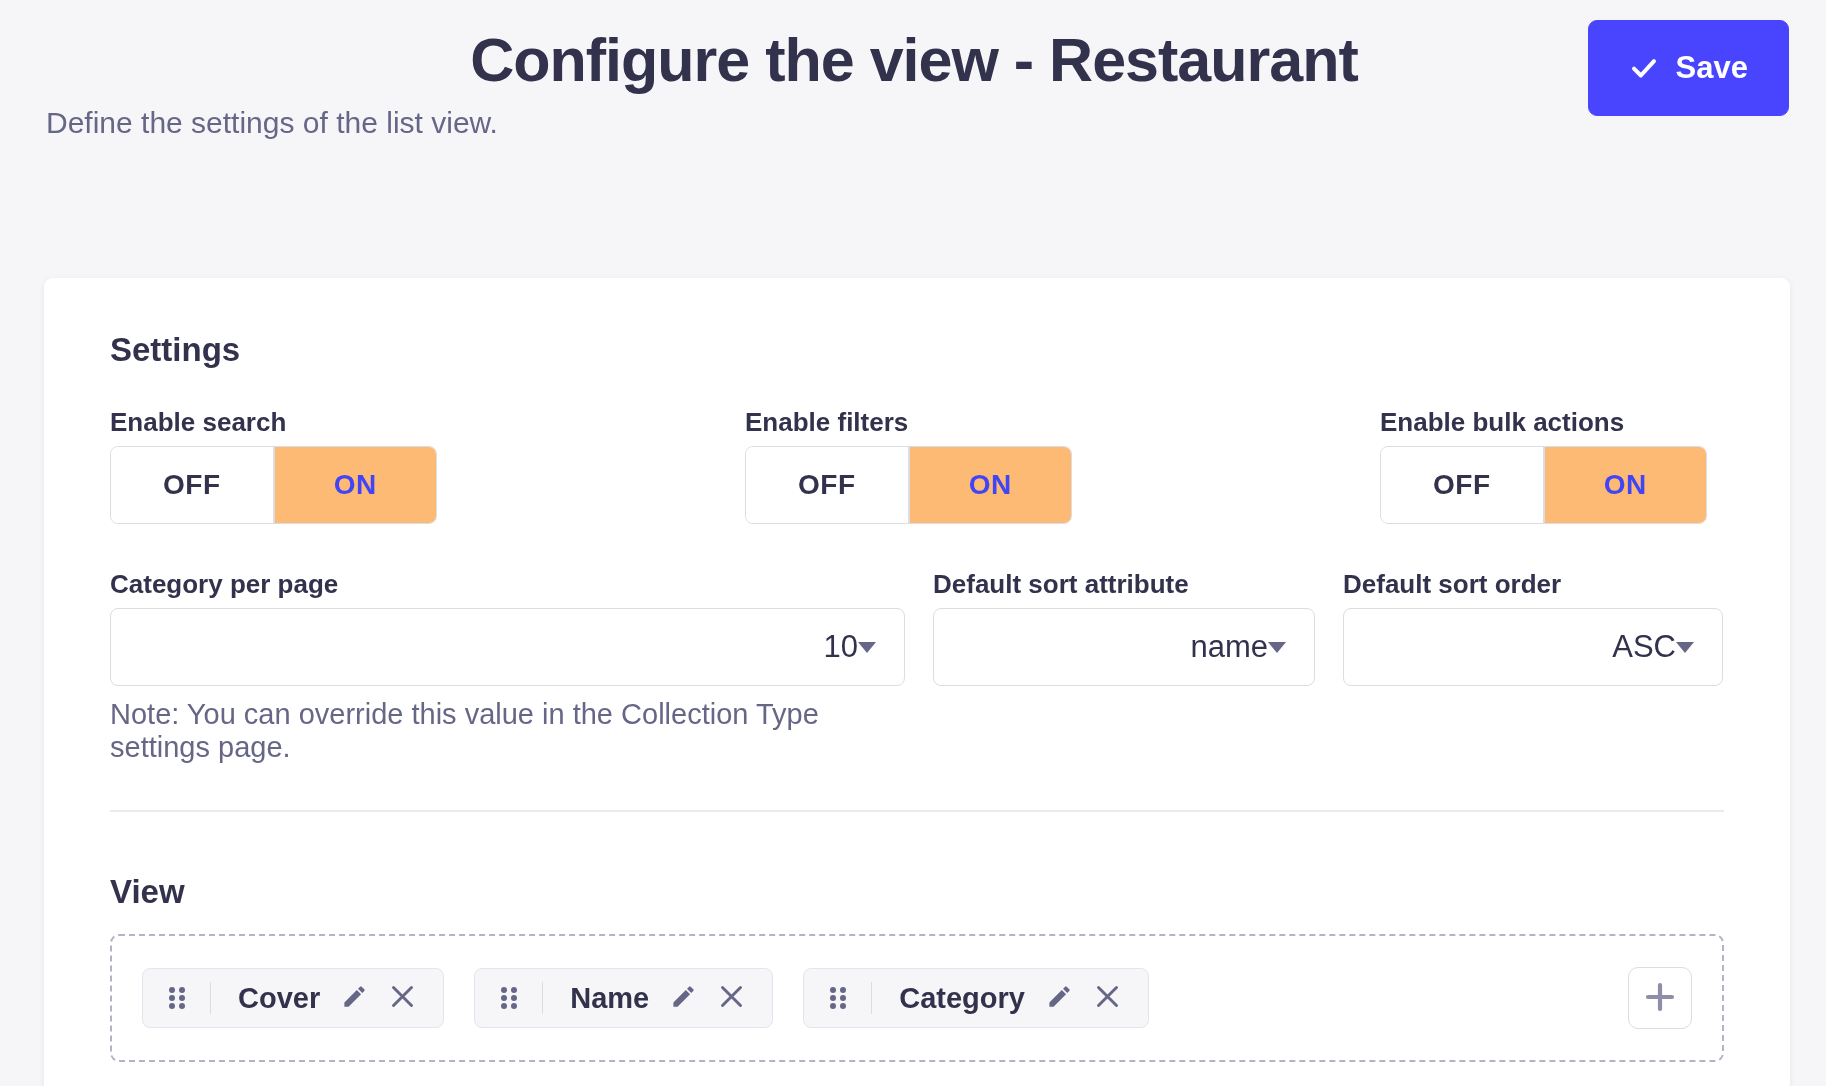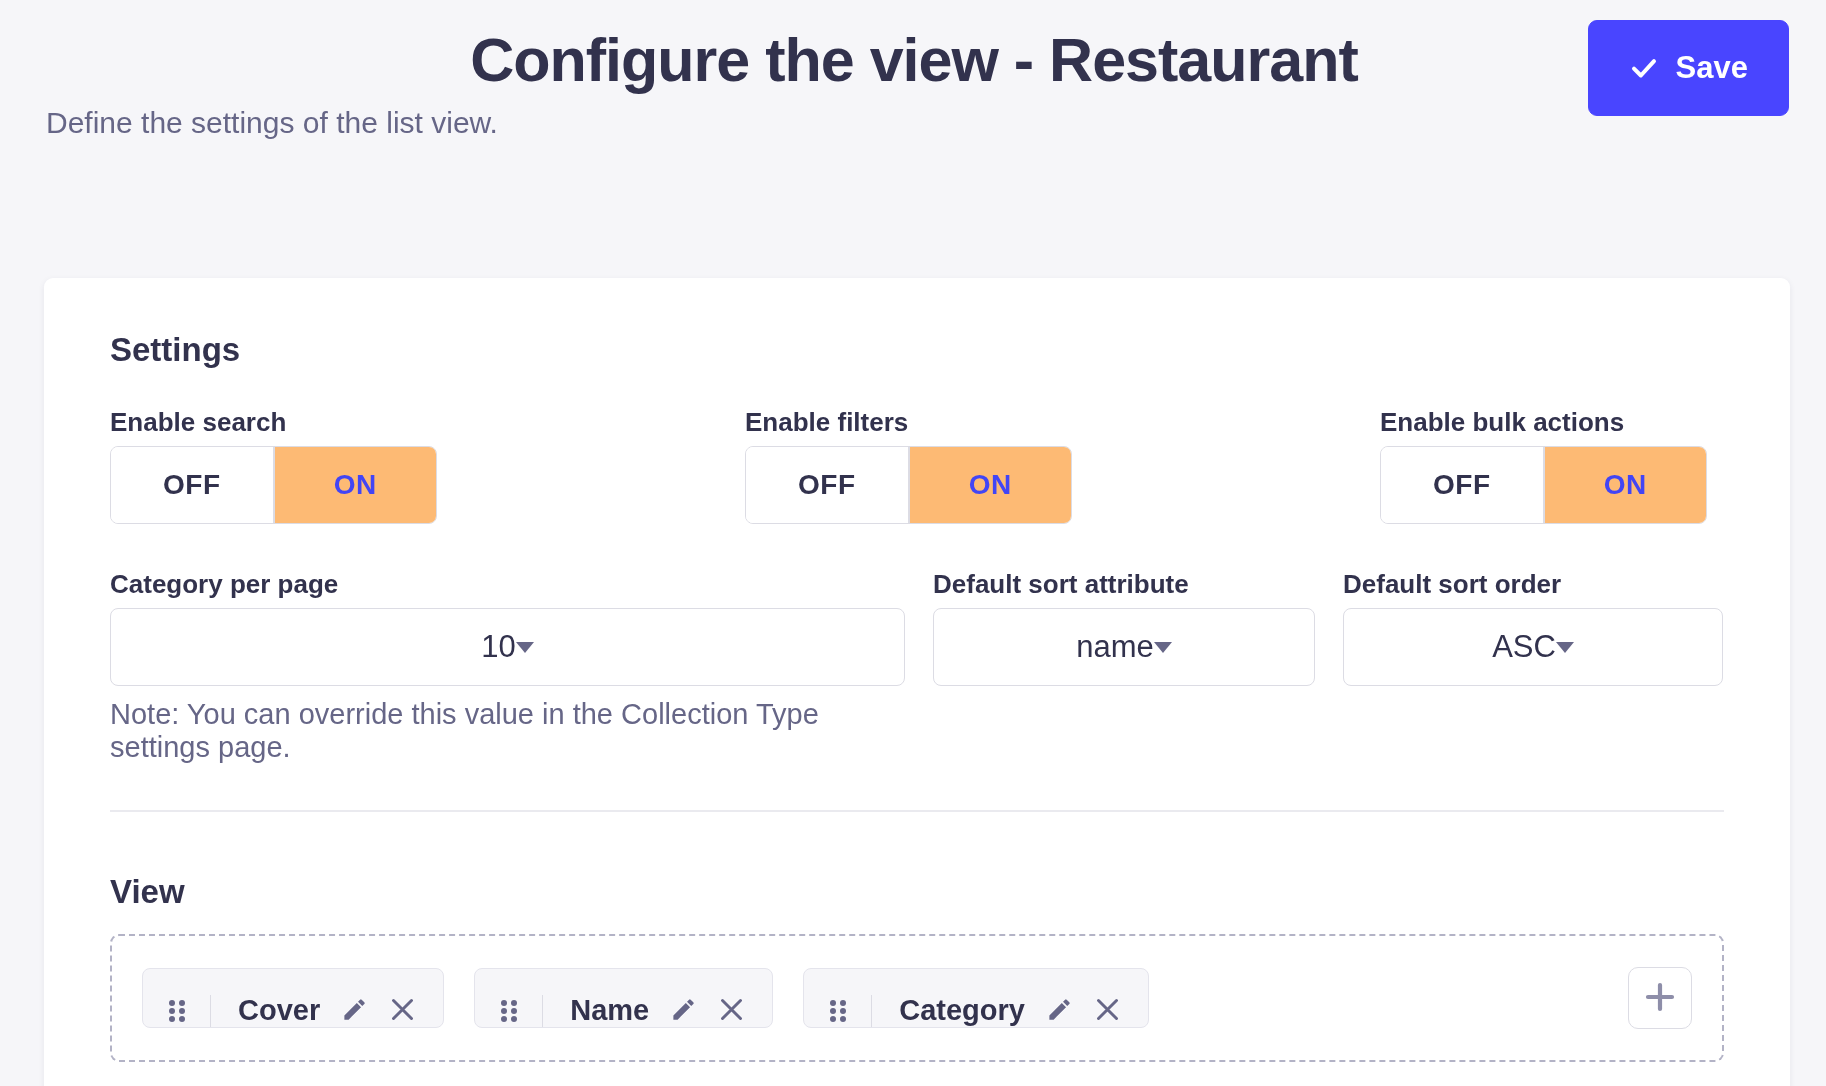--- a/index.html
+++ b/index.html
@@ -59,21 +59,21 @@
   .toggle .seg.selected { background: #fdba74; color: #4245f5; }
 
   
   .fields-row {
     margin-top: 44px; display: grid;
     grid-template-columns: 795px 382px 380px; column-gap: 28px;
   }
   .select {
     height: 78px; border: 1px solid #dcdce4; border-radius: 8px;
     background: #ffffff; padding: 12px 28px;
-    display: flex; align-items: center; justify-content: center;
+    display: flex; align-items: center; justify-content: flex-end;
     cursor: pointer;
   }
   .select-value { font-size: 31px; color: #32324d; }
   .caret {
     width: 0; height: 0;
     border-left: 9px solid transparent; border-right: 9px solid transparent;
     border-top: 11px solid #666687;
   }
   .note { margin-top: 12px; font-size: 29px; color: #666687; }
 
@@ -81,21 +81,21 @@
 
   
   .view-heading { margin-top: 60px; }
   .drop-zone {
     margin-top: 22px;
     border: 2px dashed #b3b3c6; border-radius: 9px;
     padding: 31px 30px;
     display: flex; align-items: center; gap: 30px;
   }
   .chip {
-    height: 60px; display: flex; align-items: flex-end;
+    height: 60px; display: flex; align-items: center;
     background: #f6f6f9; border: 1px solid #e4e4ec; border-radius: 8px;
     overflow: hidden;
   }
   .chip-handle {
     width: 68px; display: flex; align-items: center; justify-content: center;
     border-right: 1px solid #dcdce4; cursor: grab;
   }
   .chip-body { display: flex; align-items: center; gap: 21px; padding: 0 27px; }
   .chip-label { font-size: 29px; font-weight: 700; color: #32324d; white-space: nowrap; }
   .icon-btn {

